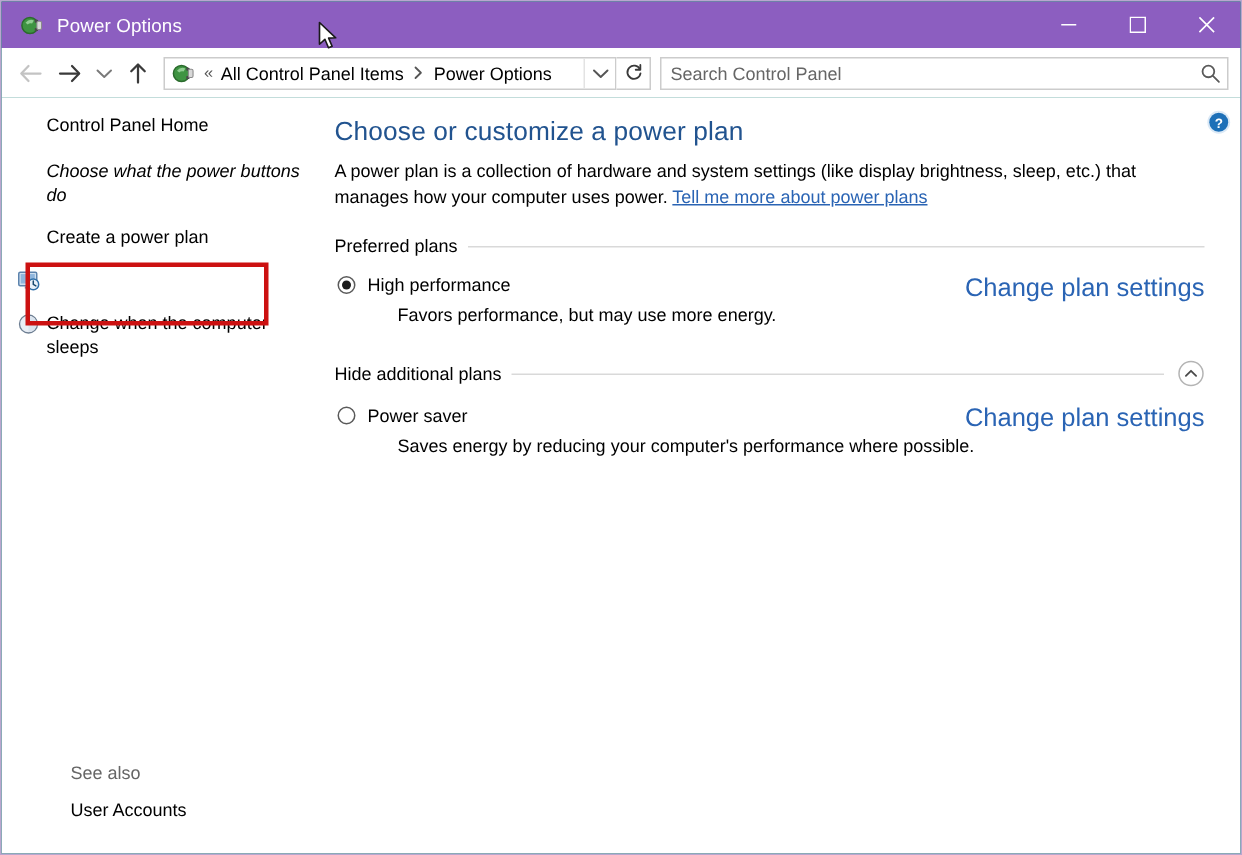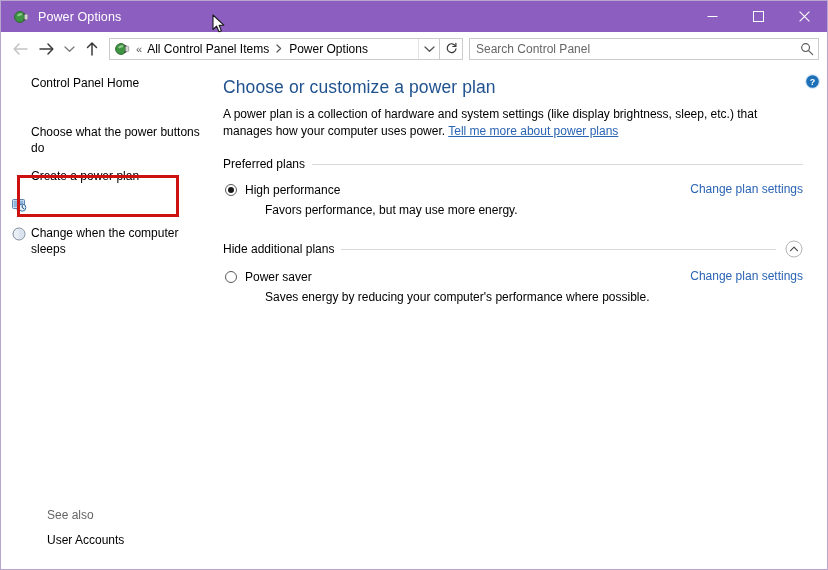--- a/index.html
+++ b/index.html
@@ -142,21 +142,21 @@
     border: 1px solid #cccccc;
     border-left: none;
     display: flex;
     align-items: center;
     justify-content: center;
     box-sizing: border-box;
     flex: none;
     background: #fff;
   }
   .searchbox {
-    width: 350px;
+    width: 379px;
     height: 22px;
     border: 1px solid #cccccc;
     background: #ffffff;
     display: flex;
     align-items: center;
     margin-left: 6px;
     box-sizing: border-box;
     flex: none;
   }
   .searchbox input {
@@ -338,21 +338,21 @@
     font-size: 12px;
     color: #000;
     margin-top: 4px;
     margin-left: 20px;
     line-height: 16px;
   }
   .plan-link {
     position: absolute;
     right: 0;
     top: 0;
-    font-size: 12px;
+    font-size: 17px;
     color: #2a64b4;
     cursor: default;
     white-space: nowrap;
   }
 
   
   .cursor {
     position: absolute;
     left: 211px;
     top: 13px;
@@ -469,21 +469,21 @@
 
   <div class="content">
 
     <div class="sidebar">
 
       <div class="side-item">
         <span class="side-noicon"></span>
         <span class="side-text lbl">Control Panel Home</span>
       </div>
 
-      <div class="side-item" style="margin-top:27px;">
+      <div class="side-item" style="margin-top:9px;font-style:italic;">
         <span class="side-noicon"></span>
         <span class="side-text lbl">Choose what the power buttons do</span>
       </div>
 
       <div class="side-item" style="margin-top:6px;">
         <span class="side-noicon"></span>
         <span class="side-text lbl">Create a power plan</span>
       </div>
 
       <div class="side-item" style="margin-top:6px;">

